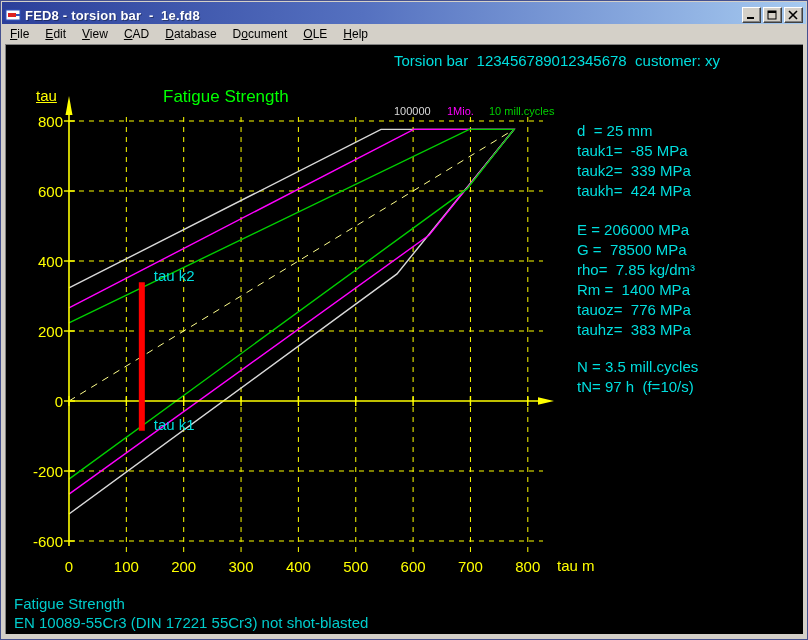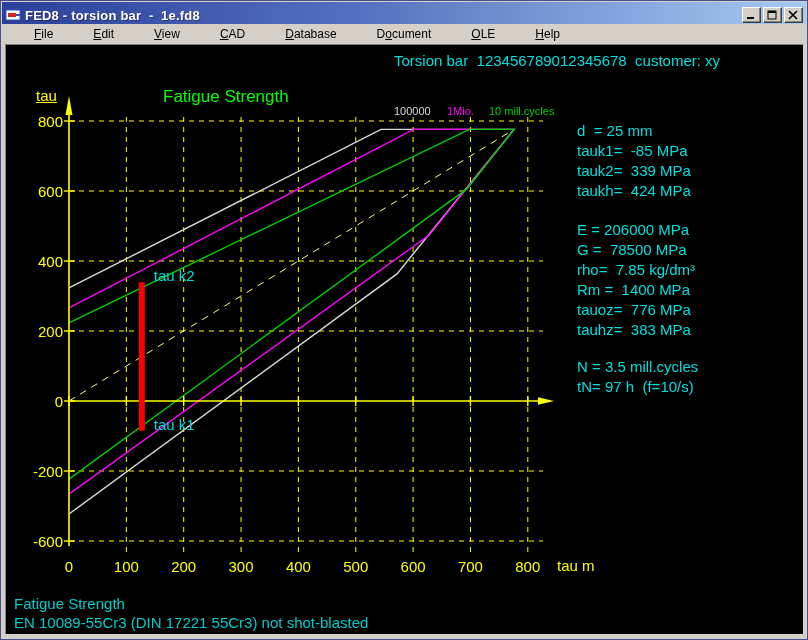--- a/index.html
+++ b/index.html
@@ -13,21 +13,21 @@
   .title-text{color:#fff;font-weight:bold;font-size:13px;white-space:pre;letter-spacing:.2px;
               text-shadow:1px 1px 0 rgba(0,0,0,.35);flex:1;}
   .winbtns{display:flex;gap:2px;margin-right:3px;}
   .winbtn{width:19px;height:16px;background:#d4d0c8;border:1px solid;padding:0;
           border-color:#fff #404040 #404040 #fff;box-shadow:inset -1px -1px 0 #808080;
           display:flex;align-items:center;justify-content:center;cursor:default;}
   .winbtn svg{display:block;}
   
   .menubar{position:absolute;left:1px;top:23px;right:1px;height:20px;background:#d4d0c8;
            display:flex;align-items:center;font-size:12px;color:#000;}
-  .menu-item{padding:2px 8px;white-space:pre;margin-left:24px;}
+  .menu-item{padding:2px 8px;white-space:pre;}
   .menu-item .acc{text-decoration:underline;}
   
   .client{position:absolute;left:4px;top:43px;right:4px;bottom:5px;background:#000;overflow:hidden;
           border-top:1px solid #808080;border-left:1px solid #808080;}
   .canvas{position:absolute;left:-5px;top:-44px;width:808px;height:640px;}
   #chart-svg{position:absolute;left:0;top:0;}
   .lbl{position:absolute;white-space:pre;line-height:1.1;}
   .cyan{color:#00dede;font-size:15px;}
   .yellow{color:#ffff00;font-size:15px;}
   .chart-title{color:#00ff00;font-size:17px;}

